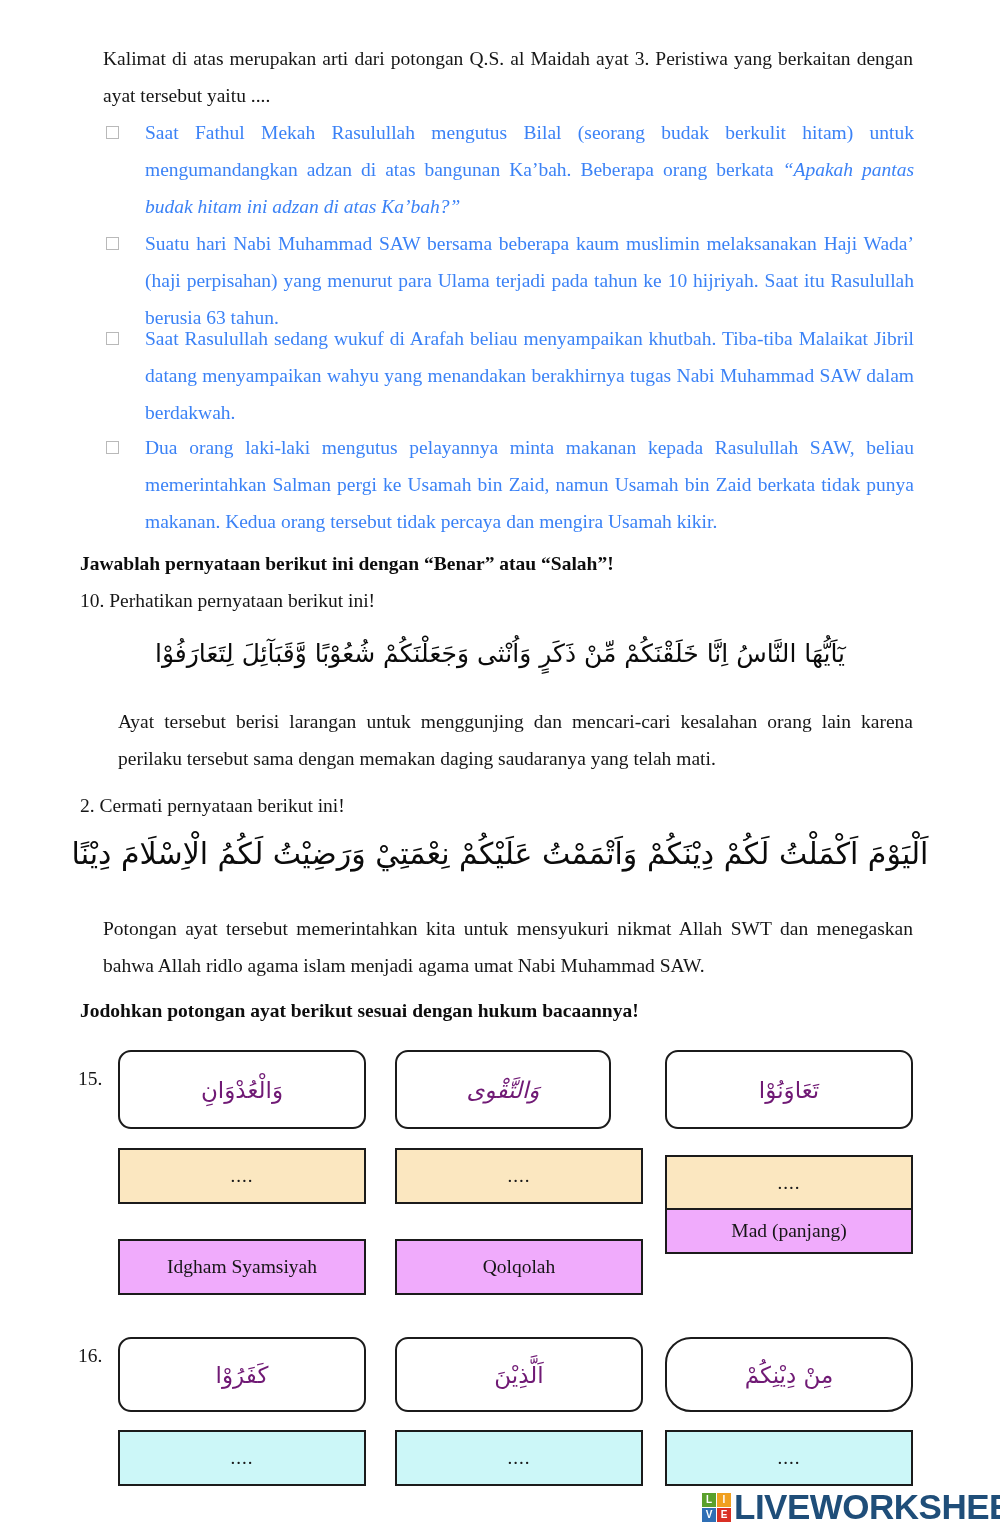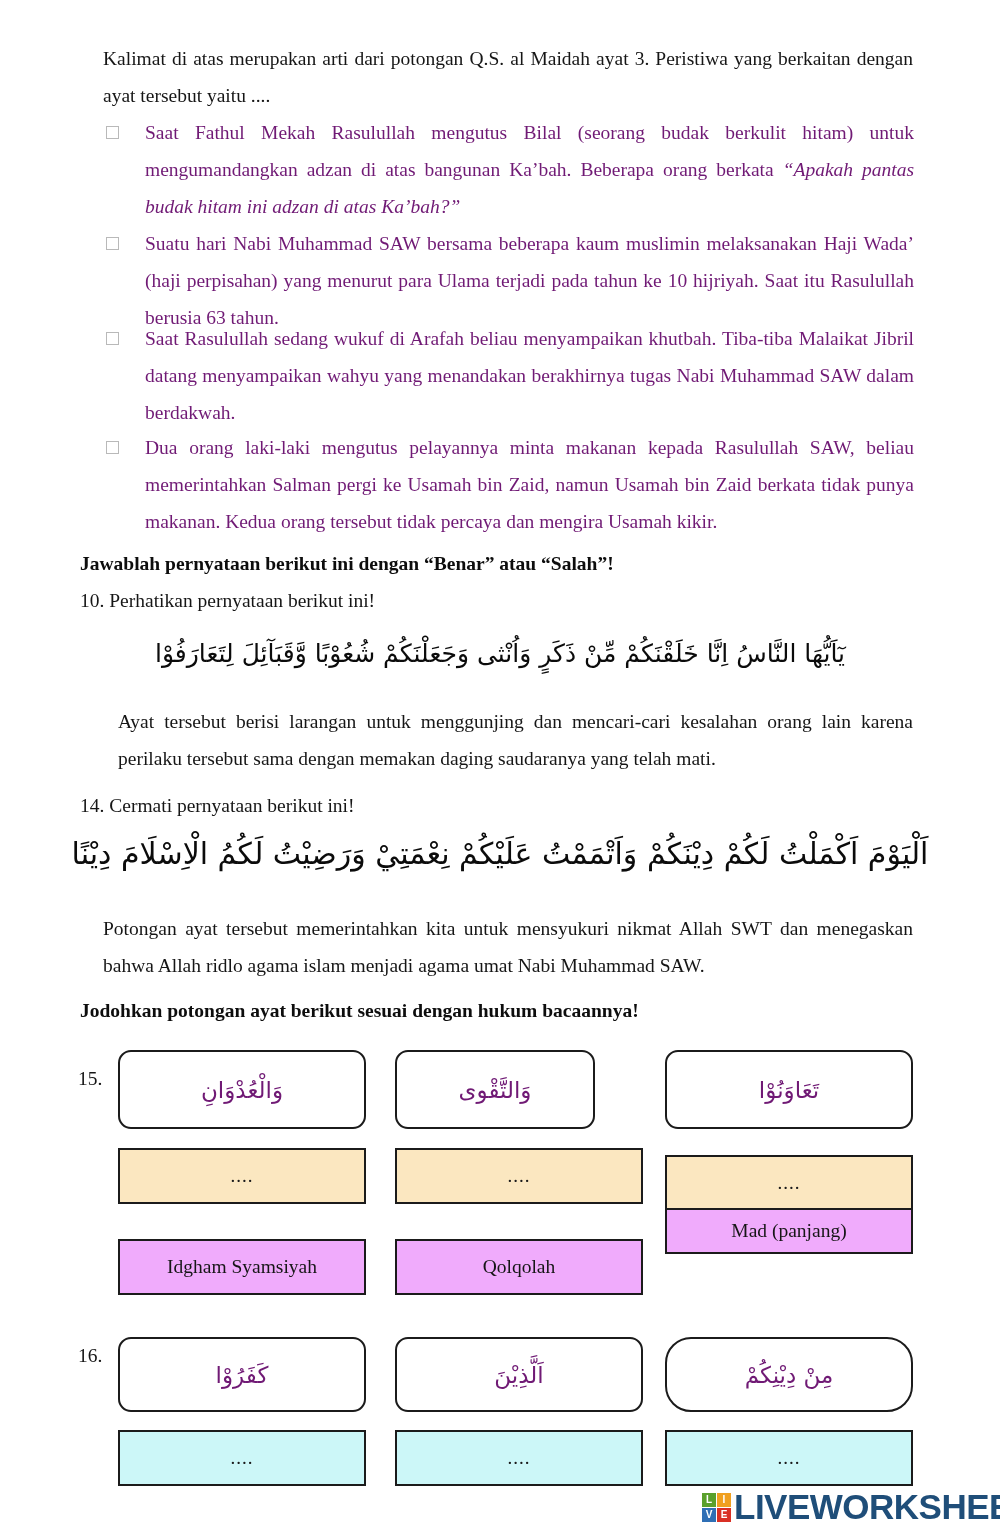--- a/index.html
+++ b/index.html
@@ -48,21 +48,21 @@
     border: 1px solid #b9b9b9;
     margin-top: 12px;
     margin-right: 0;
     background: #fff;
   }
   .bullet-text {
     font-size: 19.5px;
     line-height: 37px;
     text-align: justify;
     text-justify: inter-word;
-    color: #701a75;
+    color: #3b82f6;
   }
   .bullet-text .ital {
     font-style: italic;
   }
 
   .section-head {
     position: absolute;
     font-weight: bold;
     font-size: 19.5px;
     line-height: 30px;
@@ -192,32 +192,32 @@
   </div>
 
   <div class="section-head" style="left:80px; top:549px; width:840px;">Jawablah pernyataan berikut ini dengan “Benar” atau “Salah”!</div>
 
   <div class="q-line" style="left:80px; top:586px; width:840px;">10. Perhatikan pernyataan berikut ini!</div>
 
   <div class="arabic-verse" style="left:0px; top:627px; width:1000px;">يٓاَيُّهَا النَّاسُ اِنَّا خَلَقْنَكُمْ مِّنْ ذَكَرٍ وَاُنْثى وَجَعَلْنَكُمْ شُعُوْبًا وَّقَبَآئِلَ لِتَعَارَفُوْا</div>
 
   <div class="para" style="left:118px; top:703px; width:795px;">Ayat tersebut berisi larangan untuk menggunjing dan mencari-cari kesalahan orang lain karena perilaku tersebut sama dengan memakan daging saudaranya yang telah mati.</div>
 
-  <div class="q-line" style="left:80px; top:791px; width:840px;">14. Cermati pernyataan berikut ini!</div>
+  <div class="q-line" style="left:80px; top:791px; width:840px;">2. Cermati pernyataan berikut ini!</div>
 
   <div class="arabic-verse" style="left:0px; top:827px; width:1000px; font-size:30px;">اَلْيَوْمَ اَكْمَلْتُ لَكُمْ دِيْنَكُمْ وَاَتْمَمْتُ عَلَيْكُمْ نِعْمَتِيْ وَرَضِيْتُ لَكُمُ الْاِسْلَامَ دِيْنًا</div>
 
   <div class="para" style="left:103px; top:910px; width:810px;">Potongan ayat tersebut memerintahkan kita untuk mensyukuri nikmat Allah SWT dan menegaskan bahwa Allah ridlo agama islam menjadi agama umat Nabi Muhammad SAW.</div>
 
   <div class="section-head" style="left:80px; top:996px; width:840px;">Jodohkan potongan ayat berikut sesuai dengan hukum bacaannya!</div>
 
   <div class="q-number" style="left:78px; top:1068px;">15.</div>
 
   <div class="arabic-card" style="left:118px; top:1050px; width:248px; height:79px;">وَالْعُدْوَانِ</div>
-  <div class="arabic-card" style="left:395px; top:1050px; width:200px; height:79px;">وَالتَّقْوى</div>
+  <div class="arabic-card" style="left:395px; top:1050px; width:216px; height:79px;font-style:italic;">وَالتَّقْوى</div>
   <div class="arabic-card" style="left:665px; top:1050px; width:248px; height:79px;">تَعَاوَنُوْا</div>
 
   <div class="drop-zone peach" style="left:118px; top:1148px; width:248px; height:56px;">....</div>
   <div class="drop-zone peach" style="left:395px; top:1148px; width:248px; height:56px;">....</div>
   <div class="drop-zone peach" style="left:665px; top:1155px; width:248px; height:56px;">....</div>
 
   <div class="answer-chip" style="left:118px; top:1239px; width:248px; height:56px;">Idgham Syamsiyah</div>
   <div class="answer-chip" style="left:395px; top:1239px; width:248px; height:56px;">Qolqolah</div>
   <div class="answer-chip" style="left:665px; top:1208px; width:248px; height:46px;">Mad (panjang)</div>
 

